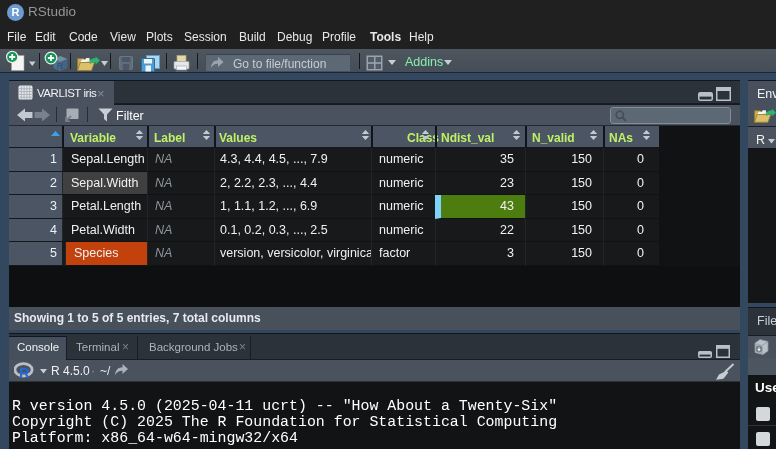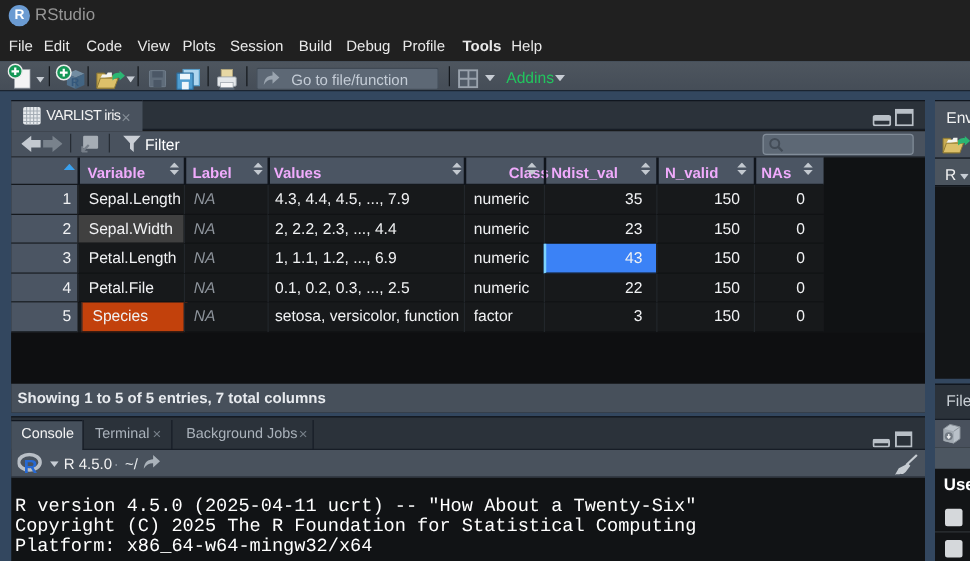--- a/index.html
+++ b/index.html
@@ -1,19 +1,19 @@
 <!DOCTYPE html>
 <html><head>
 <meta charset="utf-8">
 <style>
   * { margin:0; padding:0; box-sizing:border-box; }
   html,body { width:776px; height:449px; overflow:hidden; }
   body { position:relative; background:#33475f; font-family:"Liberation Sans", sans-serif; }
   .abs { position:absolute; }
-  .hd { color:#f0abfc; font-size:12px; font-weight:bold; top:131px; }
+  .hd { color:#bef264; font-size:12px; font-weight:bold; top:131px; }
   .sep { top:126px; width:2px; height:22px; background:#10151c; }
 </style>
 </head>
 <body>
 
 <div class="abs" style="left:0;top:0;width:776px;height:49px;background:#202020;"></div>
 <div class="abs" style="left:7px;top:4px;width:17px;height:17px;border-radius:50%;background:#6b9bd2;color:#fff;font-size:11px;font-weight:bold;text-align:center;line-height:17px;">R</div>
 <div class="abs" style="left:28px;top:4px;color:#969696;font-size:13.5px;">RStudio</div>
 <div class="abs" style="left:0;top:30px;width:776px;height:16px;color:#e8e8e8;font-size:12px;">
   <span class="abs" style="left:7px;">File</span>
@@ -94,21 +94,21 @@
 <svg class="abs" style="left:366px;top:55px;" width="17" height="16" viewBox="0 0 17 16">
   <rect x="0.5" y="0.5" width="16" height="15" fill="#9aa3ad"></rect>
   <rect x="2" y="2" width="6" height="5.2" fill="#525c68"></rect>
   <rect x="9.5" y="2" width="5.5" height="5.2" fill="#525c68"></rect>
   <rect x="2" y="8.8" width="6" height="5.2" fill="#525c68"></rect>
   <rect x="9.5" y="8.8" width="5.5" height="5.2" fill="#525c68"></rect>
 </svg>
 <svg class="abs" style="left:388px;top:60px;" width="8" height="5" viewBox="0 0 8 5">
     <path d="M0 0 l8 0 -4 5 z" fill="#c7cdd4"></path>
   </svg>
-<div class="abs" style="left:405px;top:55px;color:#22c55e;font-size:12.5px;">Addins</div>
+<div class="abs" style="left:405px;top:55px;color:#86efac;font-size:12.5px;">Addins</div>
 <svg class="abs" style="left:444px;top:60px;" width="8" height="5" viewBox="0 0 8 5">
     <path d="M0 0 l8 0 -4 5 z" fill="#c7cdd4"></path>
   </svg>
 
 <div class="abs" style="left:9px;top:80px;width:731px;height:250px;background:#17191b;"></div>
 <div class="abs" style="left:9px;top:80px;width:731px;height:24px;background:#2b323a;border-top:1px solid #10161f;border-bottom:1px solid #171d26;"></div>
 <div class="abs" style="left:9px;top:80px;width:105px;height:25px;background:#49525e;border-top:1px solid #10161f;"></div>
 <svg class="abs" style="left:18px;top:85px;" width="15" height="15" viewBox="0 0 15 15">
   <rect x="0.5" y="0.5" width="14" height="14" rx="1.5" fill="#e7eaed"></rect>
   <g stroke="#a6aeb6" stroke-width="0.9">
@@ -256,34 +256,34 @@
     </div>
     <div class="abs" style="left:147px;top:195.2px;width:67px;height:23.6px;background:#17191b;border-bottom:1.6px solid #101214;border-left:1px solid #22262b;">
       <span style="position:absolute;top:4px;left:7px;color:#8d939b;font-size:12.5px;font-style:italic;white-space:nowrap;">NA</span>
     </div>
     <div class="abs" style="left:214px;top:195.2px;width:157px;height:23.6px;background:#17191b;border-bottom:1.6px solid #101214;border-left:1px solid #22262b;">
       <span style="position:absolute;top:4px;left:5px;color:#f0f1f3;font-size:12.5px;white-space:nowrap;">1, 1.1, 1.2, ..., 6.9</span>
     </div>
     <div class="abs" style="left:371px;top:195.2px;width:64px;height:23.6px;background:#17191b;border-bottom:1.6px solid #101214;border-left:1px solid #22262b;">
       <span style="position:absolute;top:4px;left:7px;color:#f0f1f3;font-size:12.5px;white-space:nowrap;">numeric</span>
     </div>
-    <div class="abs" style="left:435px;top:195.2px;width:90px;height:23.6px;background:#3b82f6;border-bottom:1.6px solid #101214;border-left:2px solid #7dd3fc;">
+    <div class="abs" style="left:435px;top:195.2px;width:90px;height:23.6px;background:#4d7c0f;border-bottom:1.6px solid #101214;border-left:6px solid #7dd3fc;">
       <span style="position:absolute;top:4px;right:11px;color:#f0f1f3;font-size:12.5px;white-space:nowrap;">43</span>
     </div>
     <div class="abs" style="left:525px;top:195.2px;width:78px;height:23.6px;background:#17191b;border-bottom:1.6px solid #101214;border-left:1px solid #22262b;">
       <span style="position:absolute;top:4px;right:11px;color:#f0f1f3;font-size:12.5px;white-space:nowrap;">150</span>
     </div>
     <div class="abs" style="left:603px;top:195.2px;width:56px;height:23.6px;background:#17191b;border-bottom:1.6px solid #101214;border-left:1px solid #22262b;">
       <span style="position:absolute;top:4px;right:15px;color:#f0f1f3;font-size:12.5px;white-space:nowrap;">0</span>
     </div>
     <div class="abs" style="left:9px;top:218.8px;width:53px;height:23.6px;background:#4b5563;border-bottom:1.6px solid #14181d;">
       <span style="position:absolute;top:4px;right:5px;color:#f0f1f3;font-size:12.5px;white-space:nowrap;">4</span>
     </div>
     <div class="abs" style="left:62px;top:218.8px;width:85px;height:23.6px;background:#17191b;border-bottom:1.6px solid #101214;border-left:1px solid #22262b;">
-      <span style="position:absolute;top:4px;left:8px;color:#f0f1f3;font-size:12.5px;white-space:nowrap;">Petal.File</span>
+      <span style="position:absolute;top:4px;left:8px;color:#f0f1f3;font-size:12.5px;white-space:nowrap;">Petal.Width</span>
     </div>
     <div class="abs" style="left:147px;top:218.8px;width:67px;height:23.6px;background:#17191b;border-bottom:1.6px solid #101214;border-left:1px solid #22262b;">
       <span style="position:absolute;top:4px;left:7px;color:#8d939b;font-size:12.5px;font-style:italic;white-space:nowrap;">NA</span>
     </div>
     <div class="abs" style="left:214px;top:218.8px;width:157px;height:23.6px;background:#17191b;border-bottom:1.6px solid #101214;border-left:1px solid #22262b;">
       <span style="position:absolute;top:4px;left:5px;color:#f0f1f3;font-size:12.5px;white-space:nowrap;">0.1, 0.2, 0.3, ..., 2.5</span>
     </div>
     <div class="abs" style="left:371px;top:218.8px;width:64px;height:23.6px;background:#17191b;border-bottom:1.6px solid #101214;border-left:1px solid #22262b;">
       <span style="position:absolute;top:4px;left:7px;color:#f0f1f3;font-size:12.5px;white-space:nowrap;">numeric</span>
     </div>
@@ -299,21 +299,21 @@
     <div class="abs" style="left:9px;top:242.4px;width:53px;height:23.6px;background:#4b5563;border-bottom:1.6px solid #14181d;">
       <span style="position:absolute;top:4px;right:5px;color:#f0f1f3;font-size:12.5px;white-space:nowrap;">5</span>
     </div>
     <div class="abs" style="left:49px;top:242.4px;width:85px;height:23.6px;background:#c2410c;border-bottom:1.6px solid #101214;border-left:1px solid #22262b;margin-left:16px;">
       <span style="position:absolute;top:4px;left:8px;color:#f0f1f3;font-size:12.5px;white-space:nowrap;">Species</span>
     </div>
     <div class="abs" style="left:147px;top:242.4px;width:67px;height:23.6px;background:#17191b;border-bottom:1.6px solid #101214;border-left:1px solid #22262b;">
       <span style="position:absolute;top:4px;left:7px;color:#8d939b;font-size:12.5px;font-style:italic;white-space:nowrap;">NA</span>
     </div>
     <div class="abs" style="left:214px;top:242.4px;width:157px;height:23.6px;background:#17191b;border-bottom:1.6px solid #101214;border-left:1px solid #22262b;">
-      <span style="position:absolute;top:4px;left:5px;color:#f0f1f3;font-size:12.5px;white-space:nowrap;">setosa, versicolor, function</span>
+      <span style="position:absolute;top:4px;left:5px;color:#f0f1f3;font-size:12.5px;white-space:nowrap;">version, versicolor, virginica</span>
     </div>
     <div class="abs" style="left:371px;top:242.4px;width:64px;height:23.6px;background:#17191b;border-bottom:1.6px solid #101214;border-left:1px solid #22262b;">
       <span style="position:absolute;top:4px;left:7px;color:#f0f1f3;font-size:12.5px;white-space:nowrap;">factor</span>
     </div>
     <div class="abs" style="left:435px;top:242.4px;width:90px;height:23.6px;background:#17191b;border-bottom:1.6px solid #101214;border-left:1px solid #22262b;">
       <span style="position:absolute;top:4px;right:11px;color:#f0f1f3;font-size:12.5px;white-space:nowrap;">3</span>
     </div>
     <div class="abs" style="left:525px;top:242.4px;width:78px;height:23.6px;background:#17191b;border-bottom:1.6px solid #101214;border-left:1px solid #22262b;">
       <span style="position:absolute;top:4px;right:11px;color:#f0f1f3;font-size:12.5px;white-space:nowrap;">150</span>
     </div>

